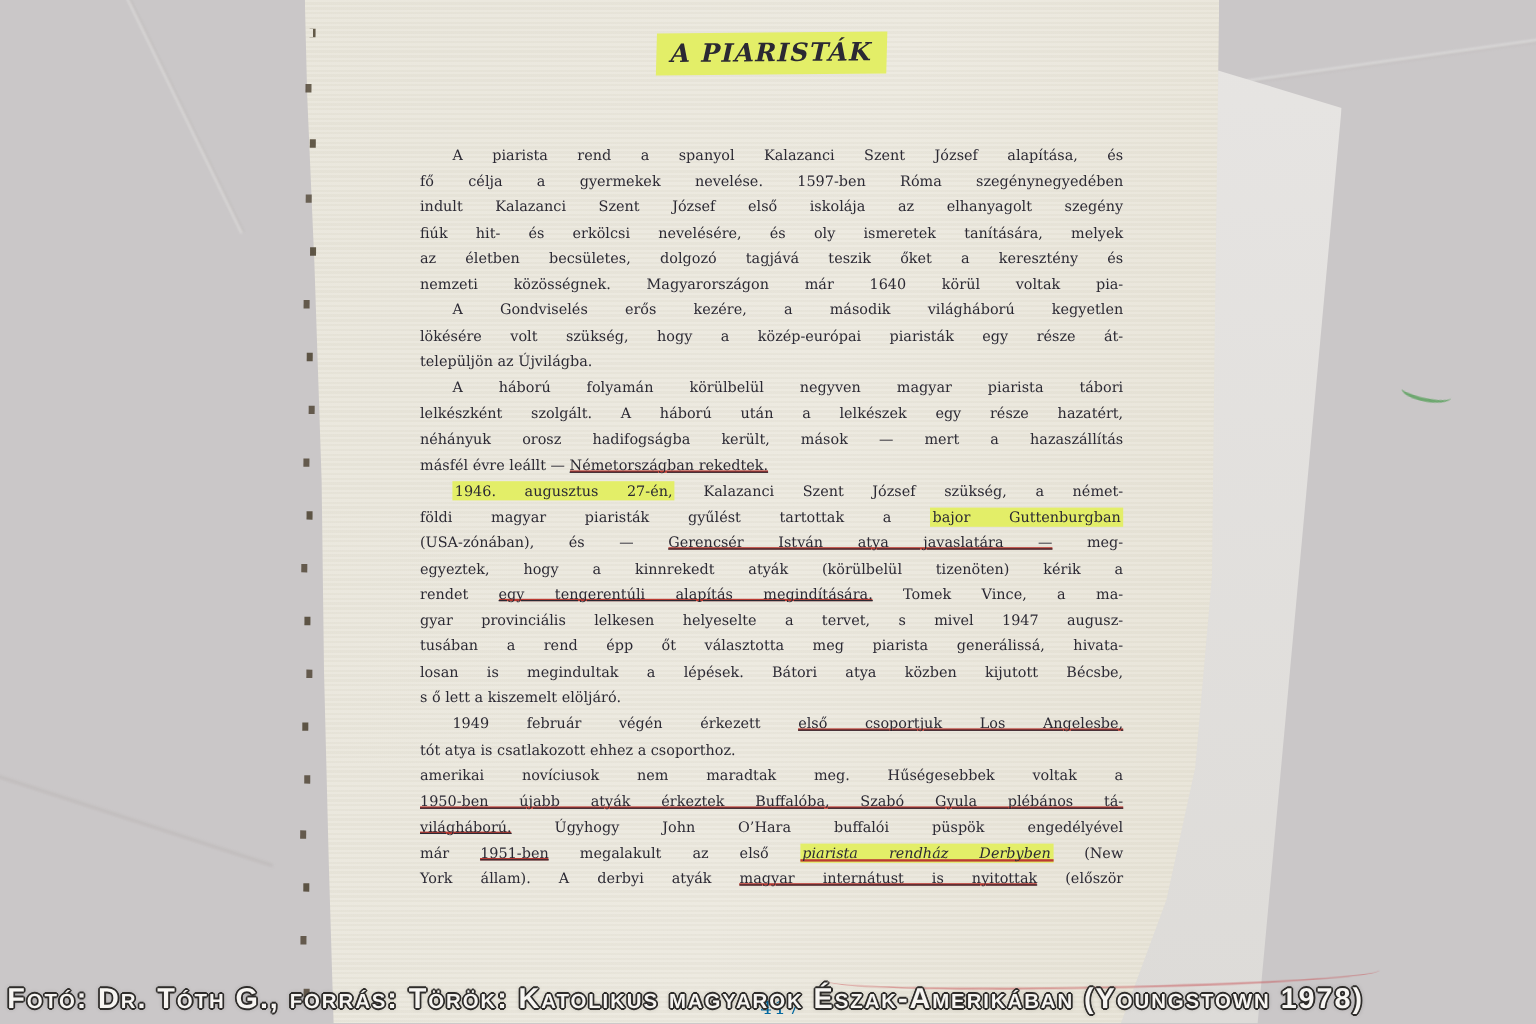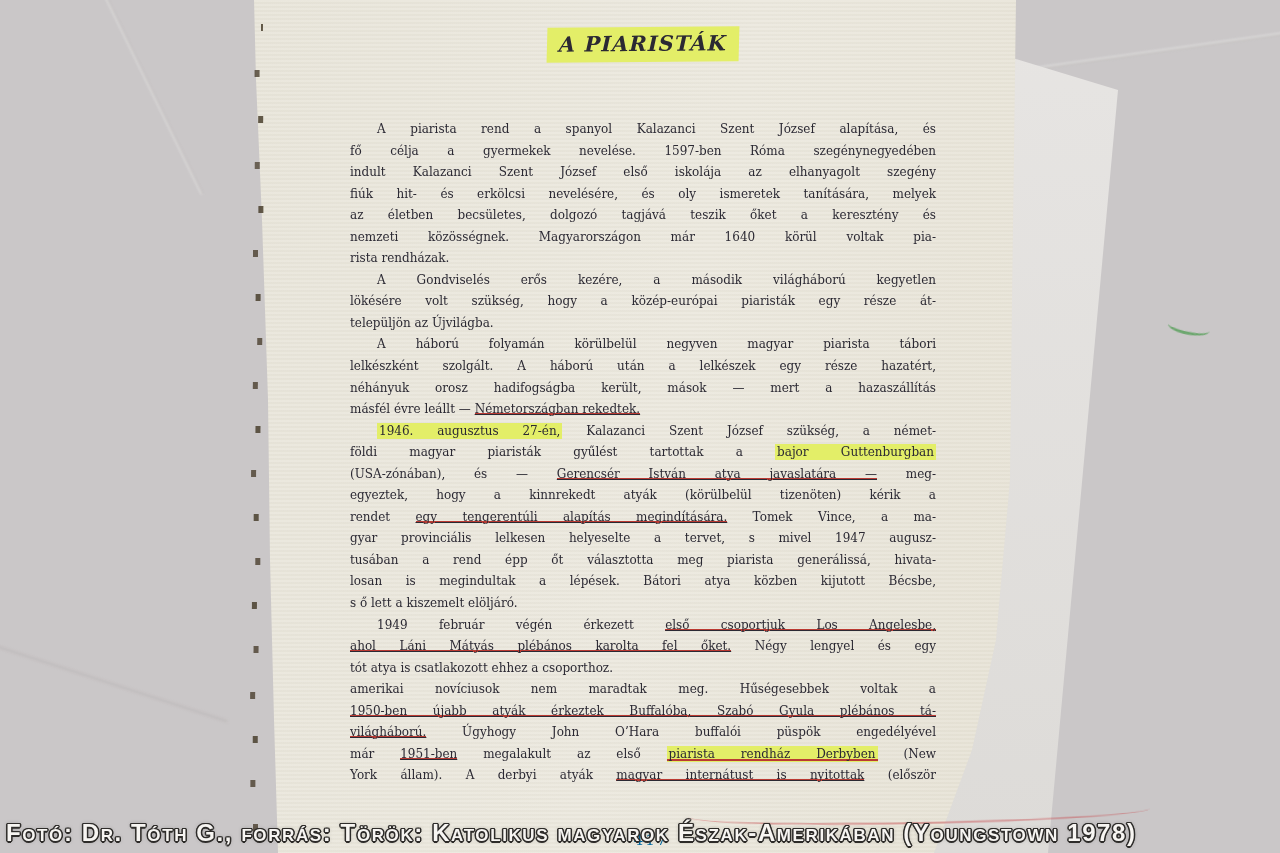--- a/index.html
+++ b/index.html
@@ -102,20 +102,21 @@
     text-decoration:underline;
   }
   .seg-hu{
     background-image:
       linear-gradient(var(--underline,#bb3a32),var(--underline,#bb3a32)),
       linear-gradient(var(--highlight,#e3ee68),var(--highlight,#e3ee68));
     background-size:100% 2px,100% 100%;
     background-position:0 calc(100% - 1px),0 0;
     background-repeat:no-repeat;
     padding:1px 2px;
+    font-style:italic;
   }
 
   .page-number{
     position:absolute;left:615px;top:831px;width:72px;text-align:center;
     font-size:15px;color:#0369a1;letter-spacing:2px;
   }
 
   
   .green-mark{
     position:absolute;left:1168px;top:320px;width:42px;height:12px;
@@ -165,39 +166,37 @@
     <span class="title">A PIARISTÁK</span>
   </div>
 
   <div class="text-block" id="text-block">
       <div class="line indent jfull"><span class="seg-p">A piarista rend a spanyol Kalazanci Szent József alapítása, és</span></div>
       <div class="line jfull"><span class="seg-p">fő célja a gyermekek nevelése. 1597-ben Róma szegénynegyedében</span></div>
       <div class="line jfull"><span class="seg-p">indult Kalazanci Szent József első iskolája az elhanyagolt szegény</span></div>
       <div class="line jfull"><span class="seg-p">fiúk hit- és erkölcsi nevelésére, és oly ismeretek tanítására, melyek</span></div>
       <div class="line jfull"><span class="seg-p">az életben becsületes, dolgozó tagjává teszik őket a keresztény és</span></div>
       <div class="line jfull"><span class="seg-p">nemzeti közösségnek. Magyarországon már 1640 körül voltak pia-</span></div>
-      <div class="line"><span class="seg-p">rista rendházak.</span></div>
       <div class="line indent jfull"><span class="seg-p">A Gondviselés erős kezére, a második világháború kegyetlen</span></div>
       <div class="line jfull"><span class="seg-p">lökésére volt szükség, hogy a közép-európai piaristák egy része át-</span></div>
       <div class="line"><span class="seg-p">települjön az Újvilágba.</span></div>
       <div class="line indent jfull"><span class="seg-p">A háború folyamán körülbelül negyven magyar piarista tábori</span></div>
       <div class="line jfull"><span class="seg-p">lelkészként szolgált. A háború után a lelkészek egy része hazatért,</span></div>
       <div class="line jfull"><span class="seg-p">néhányuk orosz hadifogságba került, mások — mert a hazaszállítás</span></div>
       <div class="line"><span class="seg-p">másfél évre leállt — </span><span class="seg-u">Németországban rekedtek.</span></div>
       <div class="line indent jfull"><span class="seg-h">1946. augusztus 27-én,</span><span class="seg-p"> Kalazanci Szent József szükség, a német-</span></div>
       <div class="line jfull"><span class="seg-p">földi magyar piaristák gyűlést tartottak a </span><span class="seg-h">bajor Guttenburgban</span></div>
       <div class="line jfull"><span class="seg-p">(USA-zónában), és — </span><span class="seg-u">Gerencsér István atya javaslatára —</span><span class="seg-p"> meg-</span></div>
       <div class="line jfull"><span class="seg-p">egyeztek, hogy a kinnrekedt atyák (körülbelül tizenöten) kérik a</span></div>
       <div class="line jfull"><span class="seg-p">rendet </span><span class="seg-u">egy tengerentúli alapítás megindítására.</span><span class="seg-p"> Tomek Vince, a ma-</span></div>
       <div class="line jfull"><span class="seg-p">gyar provinciális lelkesen helyeselte a tervet, s mivel 1947 augusz-</span></div>
       <div class="line jfull"><span class="seg-p">tusában a rend épp őt választotta meg piarista generálissá, hivata-</span></div>
       <div class="line jfull"><span class="seg-p">losan is megindultak a lépések. Bátori atya közben kijutott Bécsbe,</span></div>
       <div class="line"><span class="seg-p">s ő lett a kiszemelt elöljáró.</span></div>
       <div class="line indent jfull"><span class="seg-p">1949 február végén érkezett </span><span class="seg-u">első csoportjuk Los Angelesbe,</span></div>
-      <div class="line jfull"><span class="seg-u">ahol Láni Mátyás plébános karolta fel őket.</span><span class="seg-p"> Négy lengyel és egy</span></div>
       <div class="line"><span class="seg-p">tót atya is csatlakozott ehhez a csoporthoz.</span></div>
       <div class="line jfull"><span class="seg-p">amerikai novíciusok nem maradtak meg. Hűségesebbek voltak a</span></div>
       <div class="line jfull"><span class="seg-u">1950-ben újabb atyák érkeztek Buffalóba, Szabó Gyula plébános tá-</span></div>
       <div class="line jfull"><span class="seg-u">világháború.</span><span class="seg-p"> Úgyhogy John O’Hara buffalói püspök engedélyével</span></div>
       <div class="line jfull"><span class="seg-p">már </span><span class="seg-u">1951-ben</span><span class="seg-p"> megalakult az első </span><span class="seg-hu">piarista rendház Derbyben</span><span class="seg-p"> (New</span></div>
       <div class="line jfull"><span class="seg-p">York állam). A derbyi atyák </span><span class="seg-u">magyar internátust is nyitottak</span><span class="seg-p"> (először</span></div>
     </div>
 
   <div class="page-number">417</div>
 

